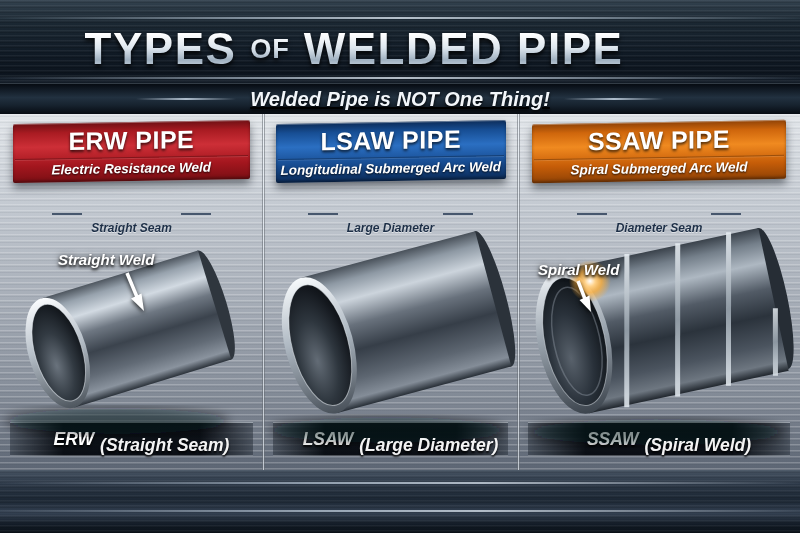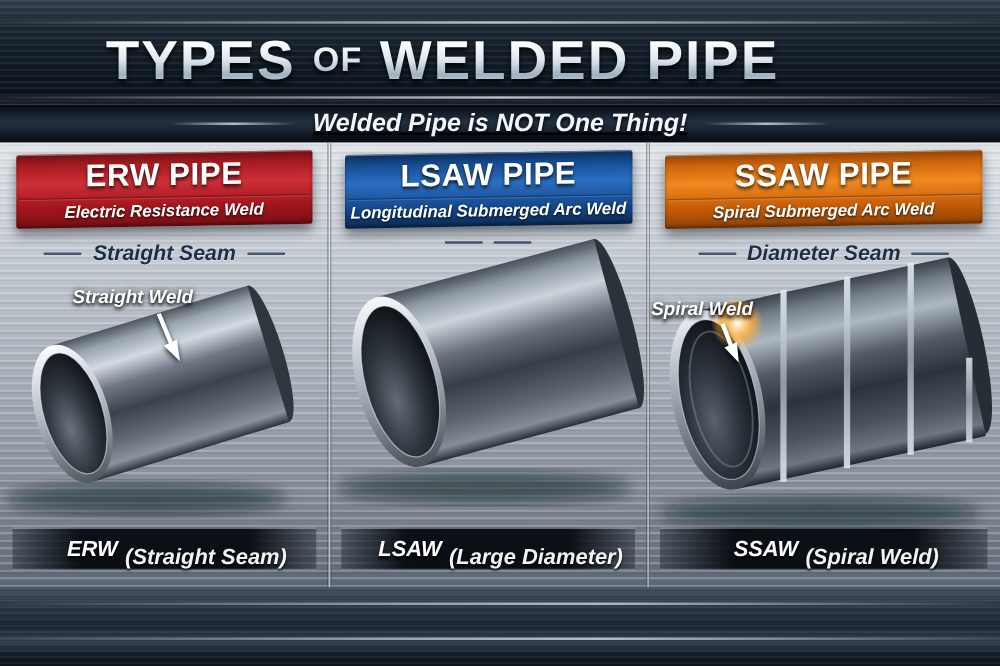--- a/index.html
+++ b/index.html
@@ -95,22 +95,23 @@
     box-shadow:0 1px 0 rgba(255,255,255,0.12) inset;
     color:#ffffff; font-size:13.5px; font-weight:bold; font-style:italic;
     text-shadow:0 1px 2px rgba(0,0,0,0.8);
   }
 
   
   .seam-row {
     margin-top:12px; display:flex; align-items:center; justify-content:center; gap:9px;
   }
   .seam-label {
-    color:#1d2f47; font-size:17px; font-weight:bold; font-style:italic; white-space:nowrap;
+    color:#1d2f47; font-size:12px; font-weight:bold; font-style:italic; white-space:nowrap;
     text-shadow:0 1px 0 rgba(255,255,255,0.55);
+    margin-top:28px;
   }
   .seam-dash { width:30px; height:2px; background:#31435c; opacity:0.85; }
 
   
   .figure { position:relative; flex:1; }
   .pipe-svg { position:absolute; }
   .annotation {
     position:absolute; z-index:5;
     color:#ffffff; font-size:15px; font-weight:bold; font-style:italic; white-space:nowrap;
     text-shadow:0 2px 3px rgba(0,0,0,0.95), 0 0 6px rgba(0,0,0,0.6);
@@ -228,20 +229,21 @@
       </div>
     </div>
 
     <div class="column">
       <div class="ribbon ribbon-blue">
         <div class="ribbon-name">LSAW PIPE</div>
         <div class="ribbon-full">Longitudinal Submerged Arc Weld</div>
       </div>
       <div class="seam-row">
         <span class="seam-dash"></span>
+        <span class="seam-label">Large Diameter</span>
         <span class="seam-dash"></span>
       </div>
       <div class="figure">
         <svg class="pipe-svg" style="left:-4px; top:-8px;" width="262" height="222" viewBox="0 0 262 222">
           <defs>
             <linearGradient id="gBody2" x1="0" y1="0" x2="0" y2="1">
               <stop offset="0" stop-color="#49515a"></stop>
                 <stop offset="0.10" stop-color="#8e99a4"></stop>
               <stop offset="0.24" stop-color="#ccd4dc"></stop>
                 <stop offset="0.42" stop-color="#68717c"></stop>
@@ -339,21 +341,21 @@
             <path d="M148 174 L180 24" stroke="url(#gBand)" stroke-width="5" opacity="0.9" fill="none"></path>
             <path d="M200 174 L232 24" stroke="url(#gBand)" stroke-width="5" opacity="0.9" fill="none"></path>
             <path d="M248 174 L262 108" stroke="url(#gBand)" stroke-width="5" opacity="0.85" fill="none"></path>
             <ellipse cx="58" cy="99" rx="36" ry="73" fill="url(#gRim3)"></ellipse>
             <ellipse cx="59" cy="99" rx="30" ry="65" fill="url(#gIn3)"></ellipse>
             <ellipse cx="59" cy="99" rx="30" ry="65" fill="none" stroke="#dde4ea" stroke-width="1" opacity="0.5"></ellipse>
             <ellipse cx="61" cy="99" rx="23" ry="55" fill="none" stroke="#8b959f" stroke-width="1.5" opacity="0.45"></ellipse>
           </g>
           <circle cx="74" cy="56" r="21" fill="url(#gGlow)"></circle>
         </svg>
-        <div class="annotation" style="left:3px; top:26px;">Spiral Weld</div>
+        <div class="annotation" style="left:20px; top:26px;">Spiral Weld</div>
         <svg class="anno-arrow" style="left:52px; top:44px;" width="32" height="36" viewBox="0 0 32 36">
           <line x1="8" y1="2" x2="15" y2="20" stroke="#ffffff" stroke-width="3.5"></line>
           <polygon points="21,33 19.5,16.5 9.5,21" fill="#ffffff"></polygon>
         </svg>
       </div>
       <div class="caption">
         <span class="caption-acronym">SSAW</span>
         <span class="caption-detail">(Spiral Weld)</span>
       </div>
     </div>

